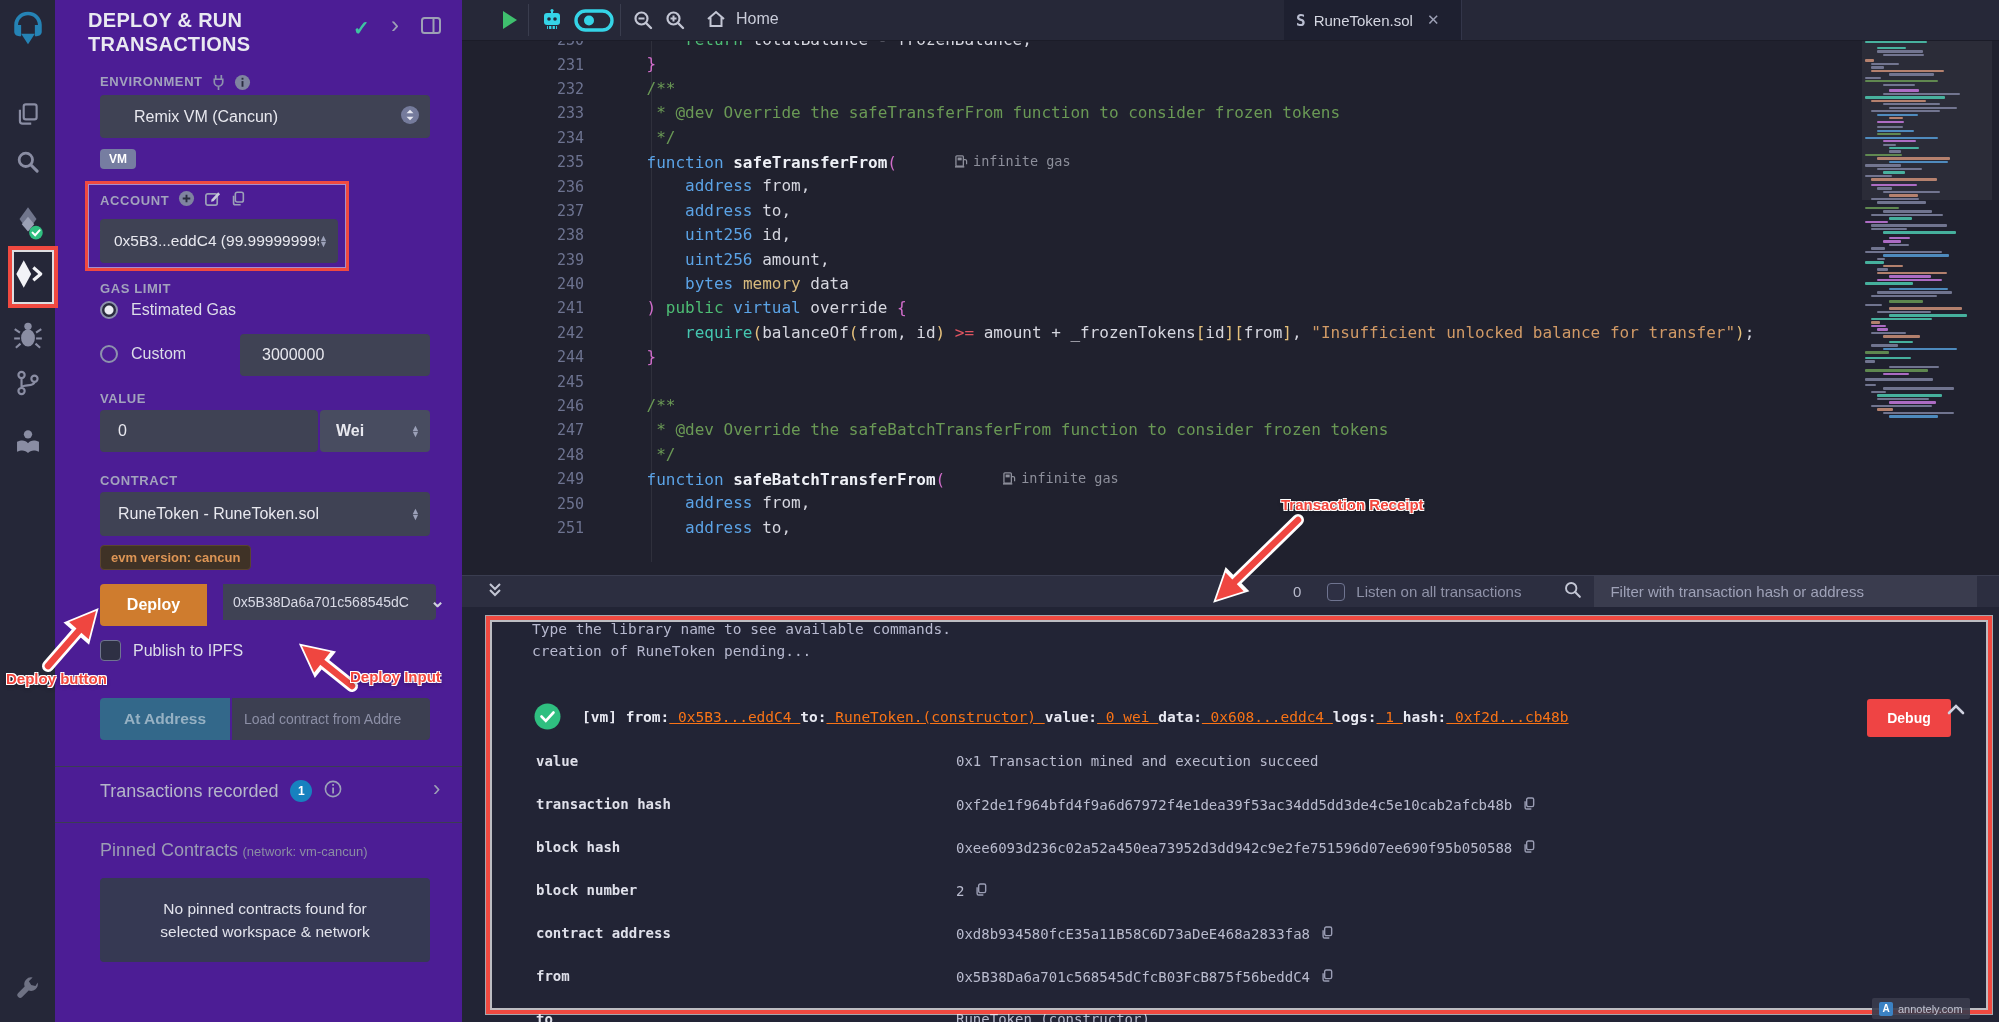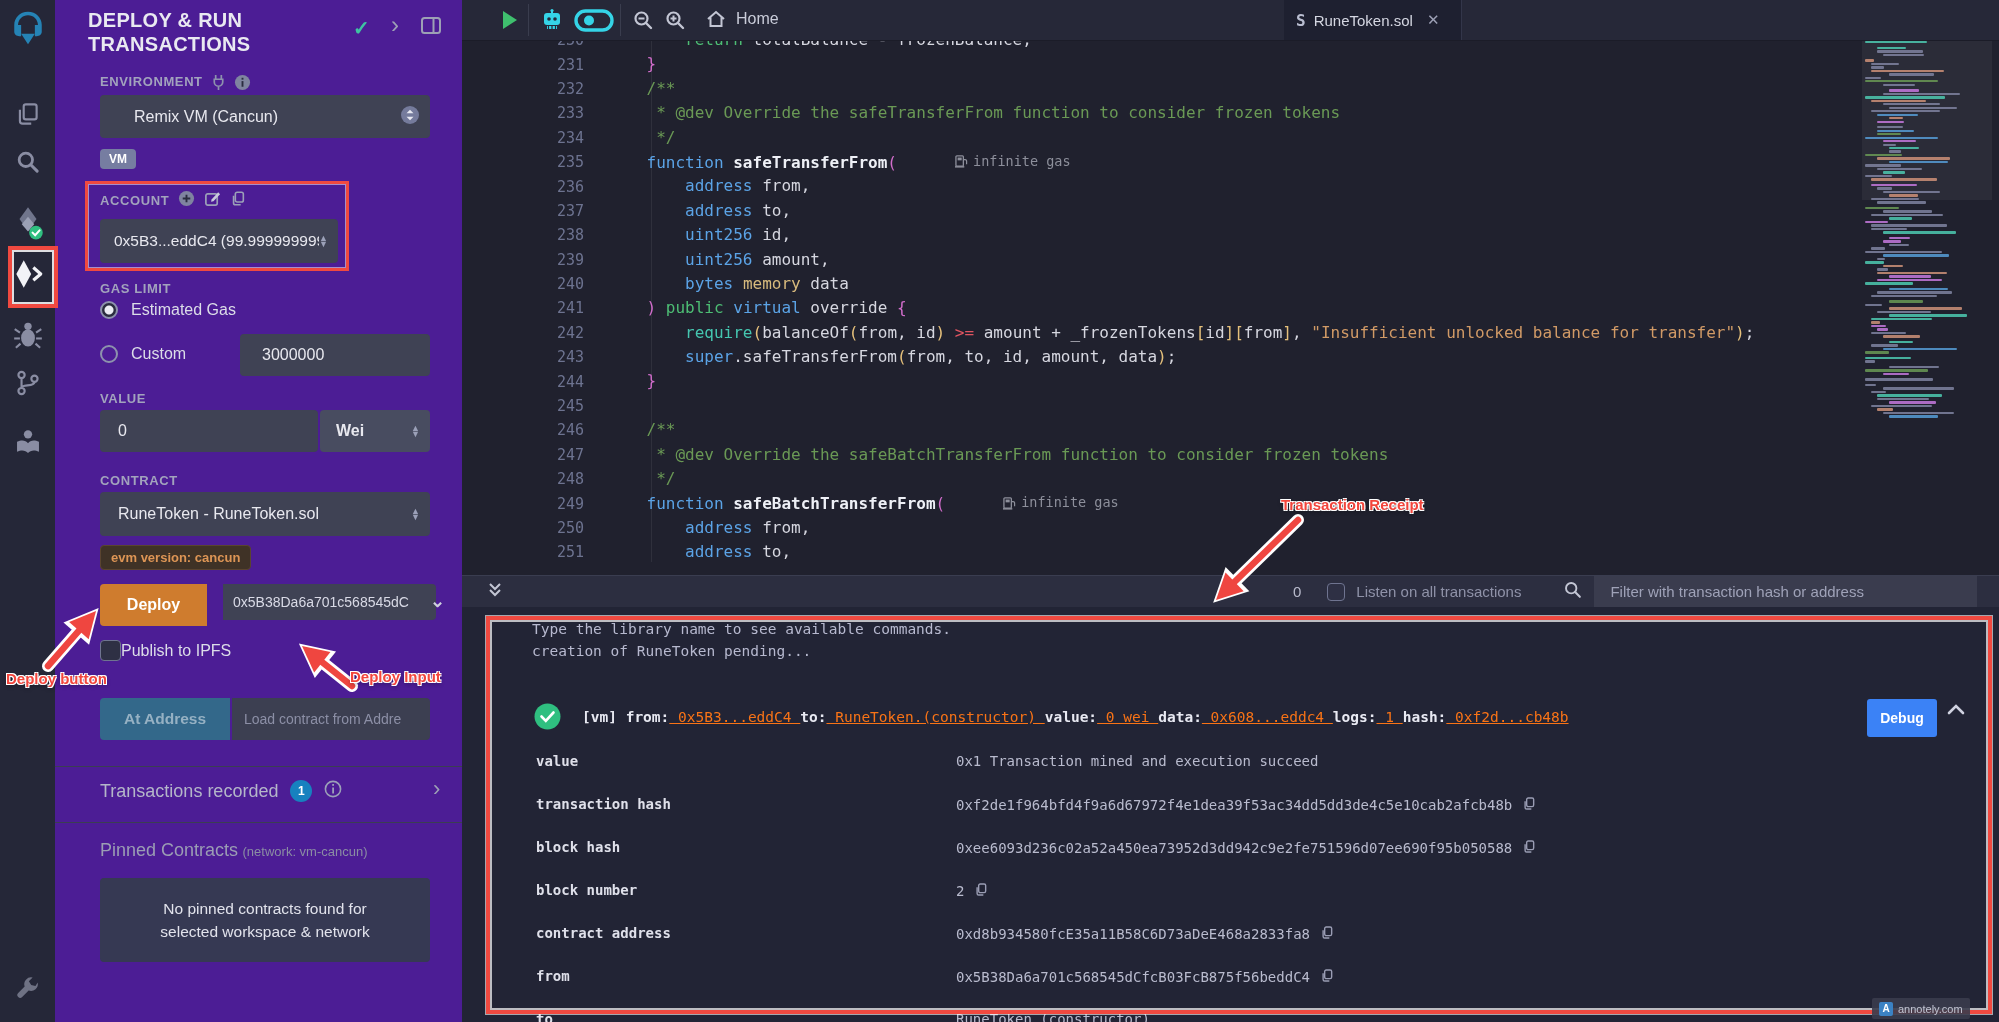--- a/index.html
+++ b/index.html
@@ -42,22 +42,22 @@
   .mm-view{left:1862px;top:32px;width:130px;height:168px;background:rgba(255,255,255,.05);}
   
   .term-bar{left:462px;top:575px;width:1537px;height:31px;background:#2c2e40;border-top:1px solid #3a3d50;
             display:flex;align-items:center;z-index:5;}
   .term-bg{left:462px;top:606px;width:1537px;height:416px;background:#222435;}
   .t-line{font:14.5px "DejaVu Sans Mono",monospace;color:#b7b9cf;white-space:pre;}
   .sum-b{font-weight:bold;color:#e8e9f2;}
   .sum-n{color:#f97316;text-decoration:underline;}
   .r-label{font:bold 14px "DejaVu Sans Mono",monospace;color:#dfe0ea;}
   .r-value{font:14px "DejaVu Sans Mono",monospace;color:#b9bbce;display:flex;align-items:center;gap:10px;}
-  .debug-btn{background:#3b82f6;color:#fff;font-size:14px;font-weight:bold;border:none;border-radius:3px;
-             width:70px;height:38px;cursor:pointer;font-family:"Liberation Sans",sans-serif;}
+  .debug-btn{background:#ef4444;color:#fff;font-size:14px;font-weight:bold;border:none;border-radius:3px;
+             width:84px;height:38px;cursor:pointer;font-family:"Liberation Sans",sans-serif;}
   .filter-inp{background:#3a3c4e;color:#9fa2b8;font-size:15px;border:none;height:31px;box-sizing:border-box;padding:0 16px;}
   
   .anno-box{border:4px solid #f04940;box-sizing:border-box;z-index:40;pointer-events:none;}
   .anno-label{z-index:55;color:#f2453c;font-weight:bold;font-size:15px;white-space:nowrap;pointer-events:none;
     text-shadow:-1px -1px 0 #fff,1px -1px 0 #fff,-1px 1px 0 #fff,1px 1px 0 #fff,0 2px 4px rgba(0,0,0,.45);}
   .wm{left:1872px;top:998px;height:21px;background:rgba(58,60,76,.9);border-radius:2px;display:flex;align-items:center;
       gap:5px;padding:0 7px;z-index:60;}
 </style>
 </head>
 <body>
@@ -224,21 +224,21 @@
         </span>
     </div>
     <div class="abs evm-badge" style="left:45px;top:545px">evm version: cancun</div>
 
     <button class="abs" style="left:45px;top:584px;width:107px;height:42px;background:#cf7c2e;border:none;border-radius:4px 0 0 4px;color:#fff;font-size:16px;font-weight:bold;font-family:'Liberation Sans',sans-serif;cursor:pointer">Deploy</button>
     <div class="abs inp" style="left:168px;top:584px;width:213px;height:36px;border-radius:0 4px 4px 0;font-size:14px;color:#d9dae6;overflow:hidden">
       <span style="padding-left:10px;white-space:nowrap">0x5B38Da6a701c568545dC</span>
     </div>
     <div class="abs" style="left:375px;top:590px;color:#cfd1de;font-size:18px;font-weight:bold">⌄</div>
 
-    <div class="abs" style="left:45px;top:640px;display:flex;align-items:center;">
+    <div class="abs" style="left:45px;top:640px;display:flex;align-items:center;gap:12px">
       <span class="chk"></span>
       <span style="font-size:16px;color:#dcdde8">Publish to IPFS</span>
     </div>
 
     <div class="abs" style="left:45px;top:698px;width:130px;height:42px;background:#33688a;border-radius:4px 0 0 4px;display:flex;align-items:center;justify-content:center;color:#96b1c3;font-size:15.5px;font-weight:bold">At Address</div>
     <div class="abs inp" style="left:177px;top:698px;width:198px;height:42px;background:#3c3f51;border-radius:0 4px 4px 0;font-size:14px;color:#8c8fa6;overflow:hidden">
       <span style="padding-left:12px;white-space:nowrap">Load contract from Addre</span>
     </div>
 
     <div class="abs divider" style="left:0;top:766px;width:407px"></div>
@@ -319,24 +319,20 @@
         <span class="gut">240</span>
         <span class="code-text"><span class="tk-p">        </span><span class="tk-kb">bytes</span><span class="tk-p"> </span><span class="tk-ky">memory</span><span class="tk-p"> data</span></span>
       </div>
       <div class="code-row">
         <span class="gut">241</span>
         <span class="code-text"><span class="tk-p">    </span><span class="tk-m">)</span><span class="tk-p"> </span><span class="tk-kg">public</span><span class="tk-p"> </span><span class="tk-kb">virtual</span><span class="tk-p"> override </span><span class="tk-m">{</span></span>
       </div>
       <div class="code-row">
         <span class="gut">242</span>
         <span class="code-text"><span class="tk-p">        </span><span class="tk-kt">require</span><span class="tk-y">(</span><span class="tk-p">balanceOf</span><span class="tk-y">(</span><span class="tk-p">from, id</span><span class="tk-y">)</span><span class="tk-p"> </span><span class="tk-r">&gt;=</span><span class="tk-p"> amount + _frozenTokens</span><span class="tk-y">[</span><span class="tk-p">id</span><span class="tk-y">][</span><span class="tk-p">from</span><span class="tk-y">]</span><span class="tk-p">, </span><span class="tk-s">"Insufficient unlocked balance for transfer"</span><span class="tk-y">)</span><span class="tk-p">;</span></span>
-      </div>
-      <div class="code-row">
-        <span class="gut">243</span>
-        <span class="code-text"><span class="tk-p">        </span><span class="tk-kb">super</span><span class="tk-p">.safeTransferFrom</span><span class="tk-y">(</span><span class="tk-p">from, to, id, amount, data</span><span class="tk-y">)</span><span class="tk-p">;</span></span>
       </div>
       <div class="code-row">
         <span class="gut">244</span>
         <span class="code-text"><span class="tk-p">    </span><span class="tk-m">}</span></span>
       </div>
       <div class="code-row">
         <span class="gut">245</span>
         <span class="code-text"></span>
       </div>
       <div class="code-row">

